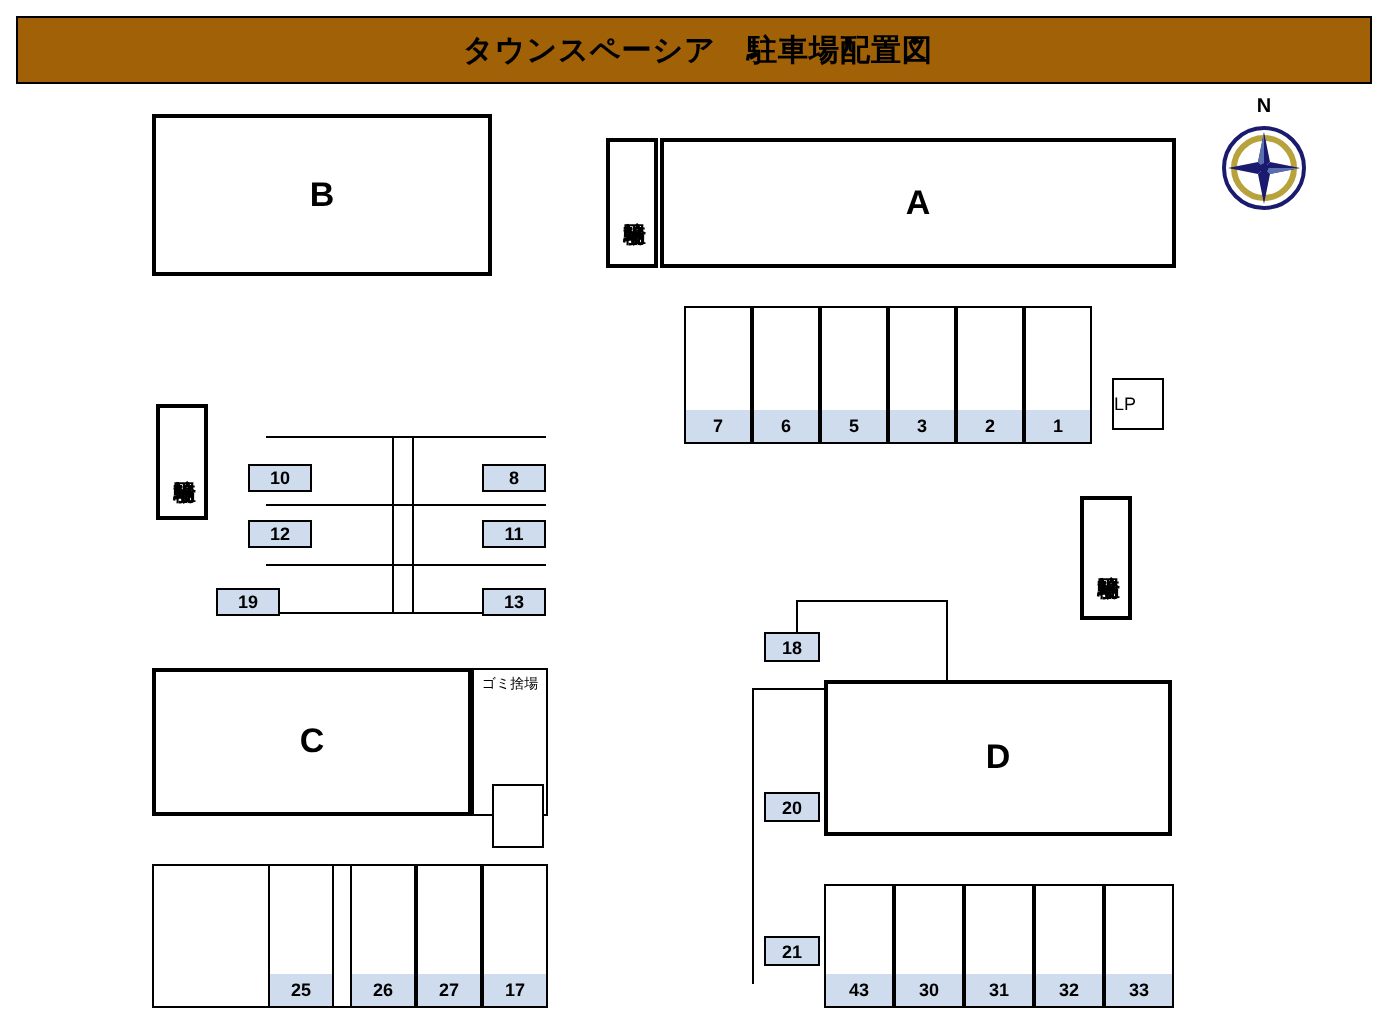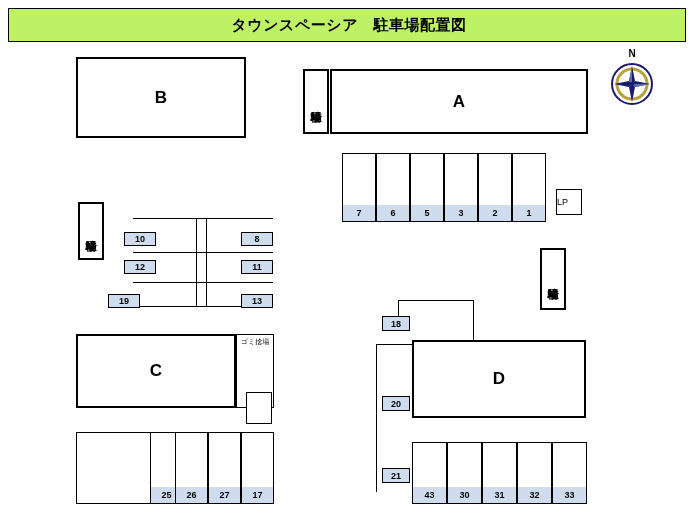--- a/index.html
+++ b/index.html
@@ -8,21 +8,21 @@
     background:#ffffff;
     font-family:"Liberation Sans", sans-serif;
     position:relative;
     overflow:hidden;
   }
   .stage{position:absolute;left:0;top:0;width:700px;height:512px;}
 
   
   .title-bar{
     position:absolute;left:8px;top:8px;width:676px;height:32px;
-    border:1px solid #000;background:#bef264;
+    border:1px solid #000;background:#a16207;
   }
   .title-inner{
     position:absolute;left:190px;top:7px;width:300px;
     text-align:center;font-size:15px;font-weight:bold;color:#000;
     letter-spacing:0.5px;
   }
 
   
   .bld{
     position:absolute;border:2px solid #000;background:#fff;
@@ -190,21 +190,21 @@
 
   <div class="gomi" style="left:236px;top:334px;width:38px;height:74px;">
     <span>ゴミ捨場</span>
   </div>
   <div class="chip" style="left:248px;top:408px;width:22px;height:16px;border-top:none;">
     <span>16</span>
   </div>
   <div class="thinbox" style="left:246px;top:392px;width:26px;height:32px;"></div>
 
   <div class="thinbox" style="left:76px;top:432px;width:198px;height:72px;"></div>
-  <div class="stall" style="left:150px;top:432px;width:33px;height:72px;">
+  <div class="stall" style="left:134px;top:432px;width:33px;height:72px;">
     <div class="stall-num">25</div>
   </div>
   <div class="stall" style="left:175px;top:432px;width:33px;height:72px;">
     <div class="stall-num">26</div>
   </div>
   <div class="stall" style="left:208px;top:432px;width:33px;height:72px;">
     <div class="stall-num">27</div>
   </div>
   <div class="stall" style="left:241px;top:432px;width:33px;height:72px;">
     <div class="stall-num">17</div>

